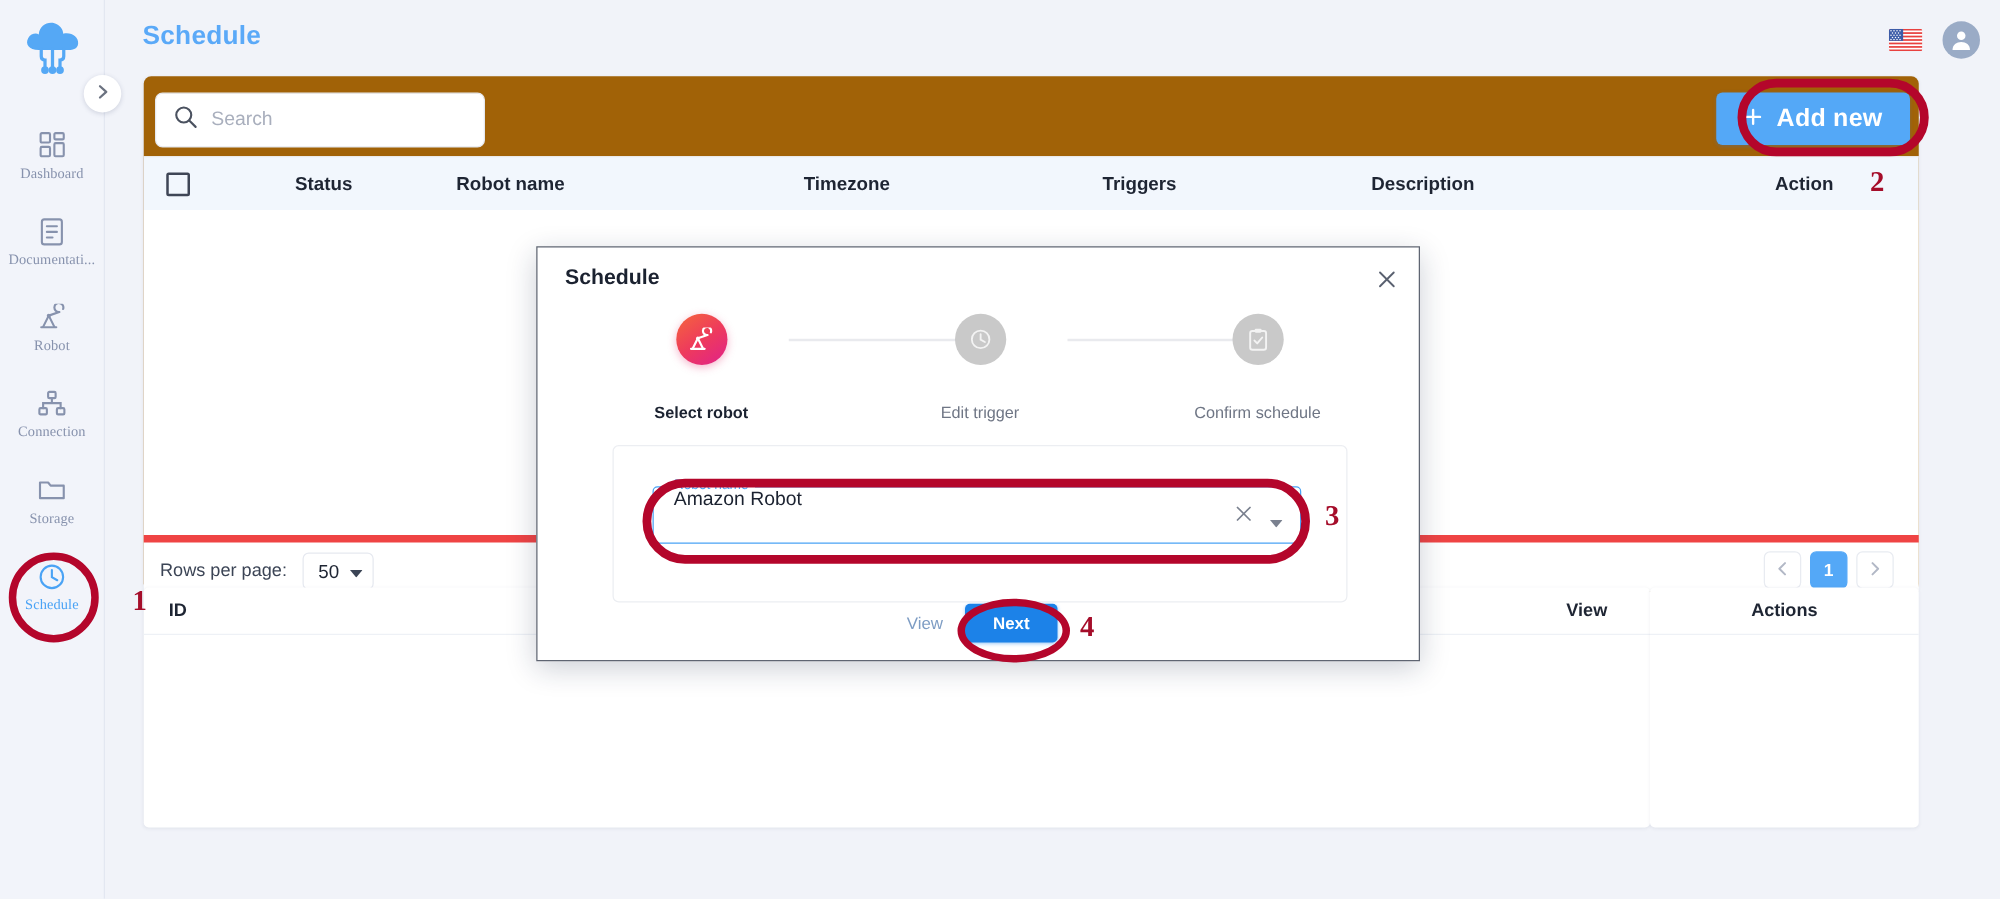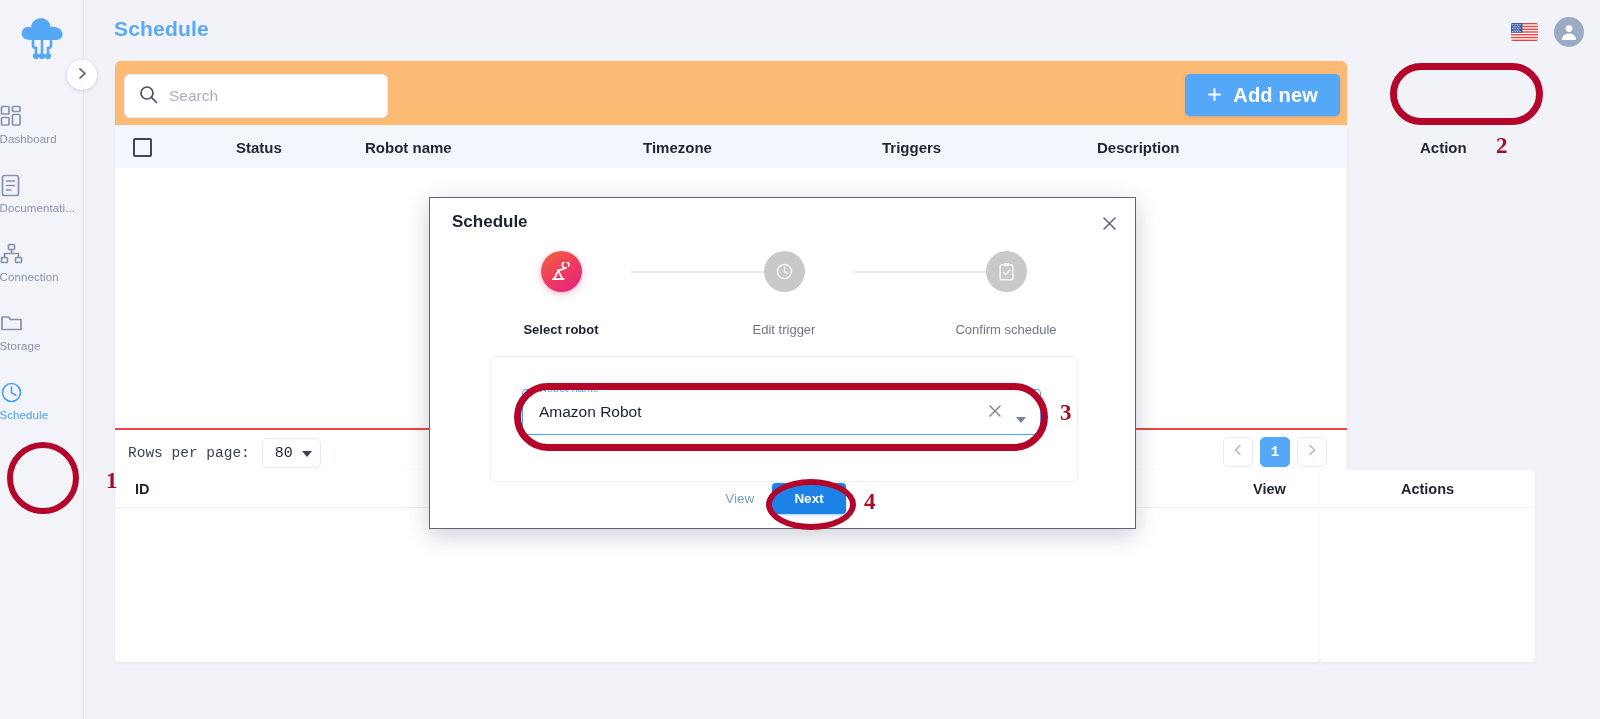--- a/index.html
+++ b/index.html
@@ -23,44 +23,44 @@
   .collapse-btn {
     position: absolute; left: 67px; top: 60px;
     width: 30px; height: 30px; border-radius: 50%;
     background: #ffffff; box-shadow: 0 1px 4px rgba(60,70,110,.20);
     display: flex; align-items: center; justify-content: center;
     color: #6b7280; font-size: 13px; z-index: 40;
   }
   .nav { margin-top: 22px; width: 100%; display:flex; flex-direction:column; align-items:center; }
   .nav-item {
     width: 84px; height: 69px;
-    display: flex; flex-direction: column; align-items: flex-start; justify-content: center;
-    color: #8792ad; gap: 5px; position: relative;
+    display: flex; flex-direction: column; align-items: center; justify-content: center;
+    color: #8792ad; gap: 5px; position: relative; font-family: Liberation Serif, serif;
   }
   .nav-item .ico { height: 26px; display: flex; align-items: center; justify-content: center; }
   .nav-item .lbl { font-size: 11.5px; line-height: 1; letter-spacing: .1px; }
   .nav-item.active { color: #4aa3f5; }
   .nav-item.active .lbl { color: #4aa3f5; }
 
   
   .page-title {
     position: absolute; left: 114px; top: 17px;
     font-size: 21px; font-weight: bold; color: #5aa9f8; letter-spacing: .2px;
   }
   .header-right { position: absolute; right: 16px; top: 17px; display: flex; align-items: center; gap: 16px; }
   .flag { width: 27px; height: 18px; border-radius: 2px; overflow: hidden; position: relative; display:block; }
   .avatar {
     width: 30px; height: 30px; border-radius: 50%;
     background: #9aabc6; display: flex; align-items: center; justify-content: center;
   }
 
   
   .main-card {
-    position: absolute; left: 115px; top: 61px; width: 1232px; height: 412px;
-    background: #fdba74; border-radius: 6px;
+    position: absolute; left: 115px; top: 61px; width: 1420px; height: 412px;
+    background: #a16207; border-radius: 6px;
     box-shadow: 0 1px 3px rgba(40,50,90,.08);
   }
   .toolbar { height: 64px; position: relative; }
   .search-box {
     position: absolute; left: 9px; top: 13px; width: 264px; height: 44px;
     border: 1px solid #e6e9f0; border-radius: 6px;
     display: flex; align-items: center; gap: 11px; padding: 0 14px;
     background: #fff;
   }
   .search-box .ph { color: #a9afbd; font-size: 15.5px; }
@@ -77,21 +77,21 @@
   }
   .thead .cell {
     position: absolute; top: 0; height: 43px; display: flex; align-items: center;
     font-size: 15px; color: #1e2533; font-weight: bold;
   }
   .checkbox {
     width: 19px; height: 19px; border: 2px solid #3f4656; border-radius: 2px; background: transparent;
   }
   .table-body { height: 260px; background: #fff; }
   .footer-bar {
-    height: 45px; border-top: 2px solid #ef4444; position: relative; background: #fff; font-family: Liberation Mono, monospace;
+    height: 45px; border-top: 6px solid #ef4444; position: relative; background: #fff;
   }
   .rows-per-page {
     position: absolute; left: 13px; top: 8px; display: flex; align-items: center; gap: 12px;
     font-size: 14.5px; color: #3b4455;
   }
   .rpp-select {
     border: 1px solid #e6e9f0; border-radius: 5px; height: 30px; padding: 0 8px 0 12px;
     display: flex; align-items: center; gap: 9px; font-size: 15px; color: #1e2533;
   }
   .pager { position: absolute; right: 20px; top: 7px; display: flex; align-items: center; gap: 7px; }
@@ -146,21 +146,21 @@
     border: 1px solid #eceef2; border-radius: 5px; background: #fff;
   }
   .robot-field {
     position: absolute; left: 31px; top: 32px; width: 519px; height: 46px;
     border: 1px solid #4aa3f5; border-radius: 4px; background: #fff;
   }
   .robot-field .flabel {
     position: absolute; left: 11px; top: -8px; background: #fff; padding: 0 5px;
     font-size: 11px; color: #4aa3f5;
   }
-  .robot-field .val { position: absolute; left: 16px; top: 13px; font-size: 15.5px; color: #1b2230; }
+  .robot-field .val { position: absolute; left: 16px; top: 1px; font-size: 15.5px; color: #1b2230; }
   .robot-field .clear { position: absolute; right: 38px; top: 14px; color: #7a818f; font-size: 15px; }
   .robot-field .caret { position: absolute; right: 14px; top: 19px; }
   .modal-actions { position: absolute; left: 0; bottom: 14px; width: 707px; display: flex; justify-content: center; align-items: center; gap: 14px; }
   .back-btn { font-size: 13.5px; color: #7e9dc4; padding: 6px 4px; }
   .next-btn {
     background: #1c82e8; color: #fff; font-size: 13.5px; font-weight: bold;
     padding: 8px 22px; border-radius: 4px; box-shadow: 0 1px 3px rgba(28,130,232,.4);
   }
 
   
@@ -208,20 +208,33 @@
           <svg width="21" height="23" viewBox="0 0 21 23" fill="none" stroke="#8792ad" stroke-width="1.7">
             <rect x="2.5" y="1.5" width="16" height="20" rx="2"></rect>
             <line x1="6.5" y1="7" x2="14.5" y2="7" stroke-linecap="round"></line>
             <line x1="6.5" y1="11.5" x2="14.5" y2="11.5" stroke-linecap="round"></line>
             <line x1="6.5" y1="16" x2="11" y2="16" stroke-linecap="round"></line>
           </svg>
         </span>
         <span class="lbl">Documentati...</span>
       </div>
 
+      <div class="nav-item">
+        <span class="ico">
+          <svg width="24" height="22" viewBox="0 0 24 22" fill="none" stroke="#8792ad" stroke-width="1.7" stroke-linecap="round">
+            <path d="M20.5 4.2 A3.6 3.6 0 1 0 17.4 6.6"></path>
+            <path d="M17.4 6.6 L9 9.5"></path>
+            <path d="M9 9.5 L4.5 18.5"></path>
+            <path d="M9 9.5 L13.5 18.5"></path>
+            <path d="M3 18.8 L15 18.8"></path>
+            <circle cx="9" cy="9.5" r="1.6" fill="#8792ad" stroke="none"></circle>
+          </svg>
+        </span>
+        <span class="lbl">Robot</span>
+      </div>
 
       <div class="nav-item">
         <span class="ico">
           <svg width="23" height="22" viewBox="0 0 23 22" fill="none" stroke="#8792ad" stroke-width="1.7">
             <rect x="8.5" y="1.5" width="6" height="5" rx="1"></rect>
             <rect x="1.5" y="14.5" width="6" height="5" rx="1"></rect>
             <rect x="15.5" y="14.5" width="6" height="5" rx="1"></rect>
             <path d="M11.5 6.5 L11.5 10.5 M4.5 14.5 L4.5 10.5 L18.5 10.5 L18.5 14.5" stroke-linecap="round"></path>
           </svg>
         </span>
@@ -339,21 +352,21 @@
       <div class="cell" style="left:982px;">Description</div>
       <div class="cell" style="left:1305px;">Action</div>
     </div>
 
     <div class="table-body"></div>
 
     <div class="footer-bar">
       <div class="rows-per-page">
         <span>Rows per page:</span>
         <span class="rpp-select">
-          <span>80</span>
+          <span>50</span>
           <span>
             <svg width="10" height="6" viewBox="0 0 10 6">
                 <polygon points="0,0 10,0 5,6" fill="#3b4455"></polygon>
               </svg>
           </span>
         </span>
       </div>
       <div class="pager">
         <span class="pg-btn">
           <span>

